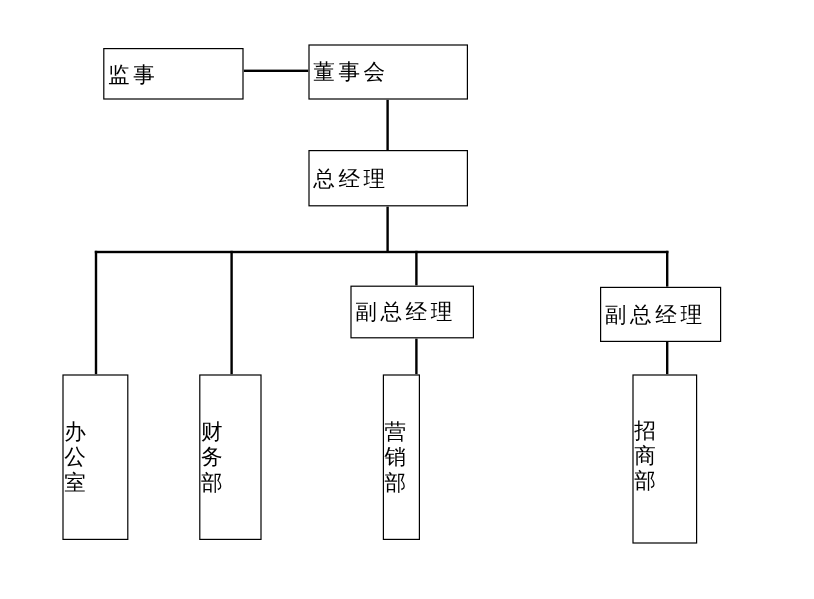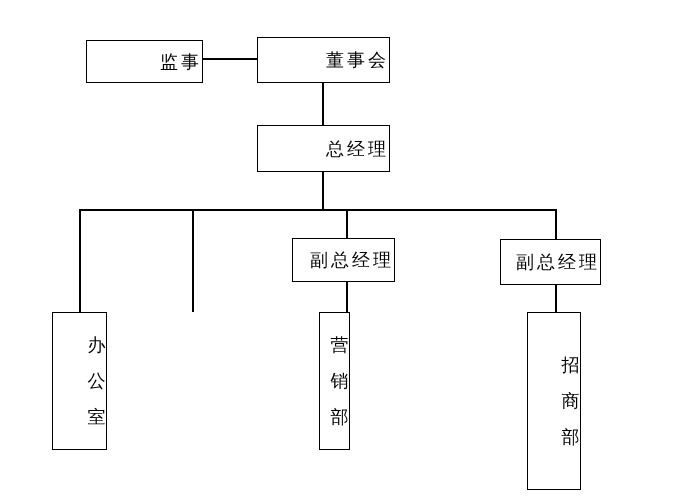--- a/index.html
+++ b/index.html
@@ -15,34 +15,34 @@
     font-family: "Liberation Sans", "DejaVu Sans", sans-serif;
     color: #000000;
     overflow: hidden;
   }
   .node {
     position: absolute;
     border: 1.5px solid #000000;
     background: #ffffff;
     display: flex;
     align-items: center;
-    justify-content: flex-end;
+    justify-content: flex-start;
     font-size: 18px;
     color: #000000;
     box-sizing: border-box;
   }
   .node .hlabel {
     letter-spacing: 3px;
     padding-left: 3px; 
     white-space: nowrap;
   }
   .node .vlabel {
     width: 19px;
     word-break: break-all;
-    line-height: 36px;
+    line-height: 21px;
     text-align: center;
     font-size: 18px;
   }
   .hline {
     position: absolute;
     height: 1.5px;
     background: #000000;
   }
   .vline {
     position: absolute;
@@ -52,21 +52,21 @@
 
   
   #n-supervisor   { left: 86px;  top: 40px;  width: 117px; height: 43px; }
   #n-board        { left: 257px; top: 37px;  width: 133px; height: 46px; }
   #n-gm           { left: 257px; top: 125px; width: 133px; height: 47px; }
   #n-deputy1      { left: 292px; top: 238px; width: 103px; height: 44px; }
   #n-deputy2      { left: 500px; top: 239px; width: 101px; height: 46px; }
   #n-office       { left: 52px;  top: 312px; width: 55px;  height: 138px; }
   #n-finance      { left: 166px; top: 312px; width: 52px;  height: 138px; }
   #n-marketing    { left: 319px; top: 312px; width: 31px;  height: 138px; }
-  #n-investment   { left: 527px; top: 312px; width: 54px;  height: 178px; }
+  #n-investment   { left: 527px; top: 312px; width: 54px;  height: 141px; font-family: Liberation Mono, monospace; }
 
   
   #e-sup-board    { left: 203px; top: 58px;  width: 54px;  }
   #e-board-gm     { left: 322px; top: 83px;  height: 42px; }
   #e-gm-branch    { left: 322px; top: 172px; height: 38px; }
   #e-branch       { left: 79px;  top: 209px; width: 478px; }
   #e-drop-office  { left: 79px;  top: 209px; height: 103px; }
   #e-drop-finance { left: 192px; top: 209px; height: 103px; }
   #e-drop-dep1    { left: 346px; top: 209px; height: 29px;  }
   #e-drop-dep2    { left: 555px; top: 209px; height: 30px;  }
@@ -106,20 +106,23 @@
   </div>
 
   <div class="node" id="n-deputy2">
     <span class="hlabel">副总经理</span>
   </div>
 
   <div class="node" id="n-office">
     <span class="vlabel">办公室</span>
   </div>
 
+  <div class="node" id="n-finance">
+    <span class="vlabel">财务部</span>
+  </div>
 
   <div class="node" id="n-marketing">
     <span class="vlabel">营销部</span>
   </div>
 
   <div class="node" id="n-investment">
     <span class="vlabel">招商部</span>
   </div>
 
 </div>

